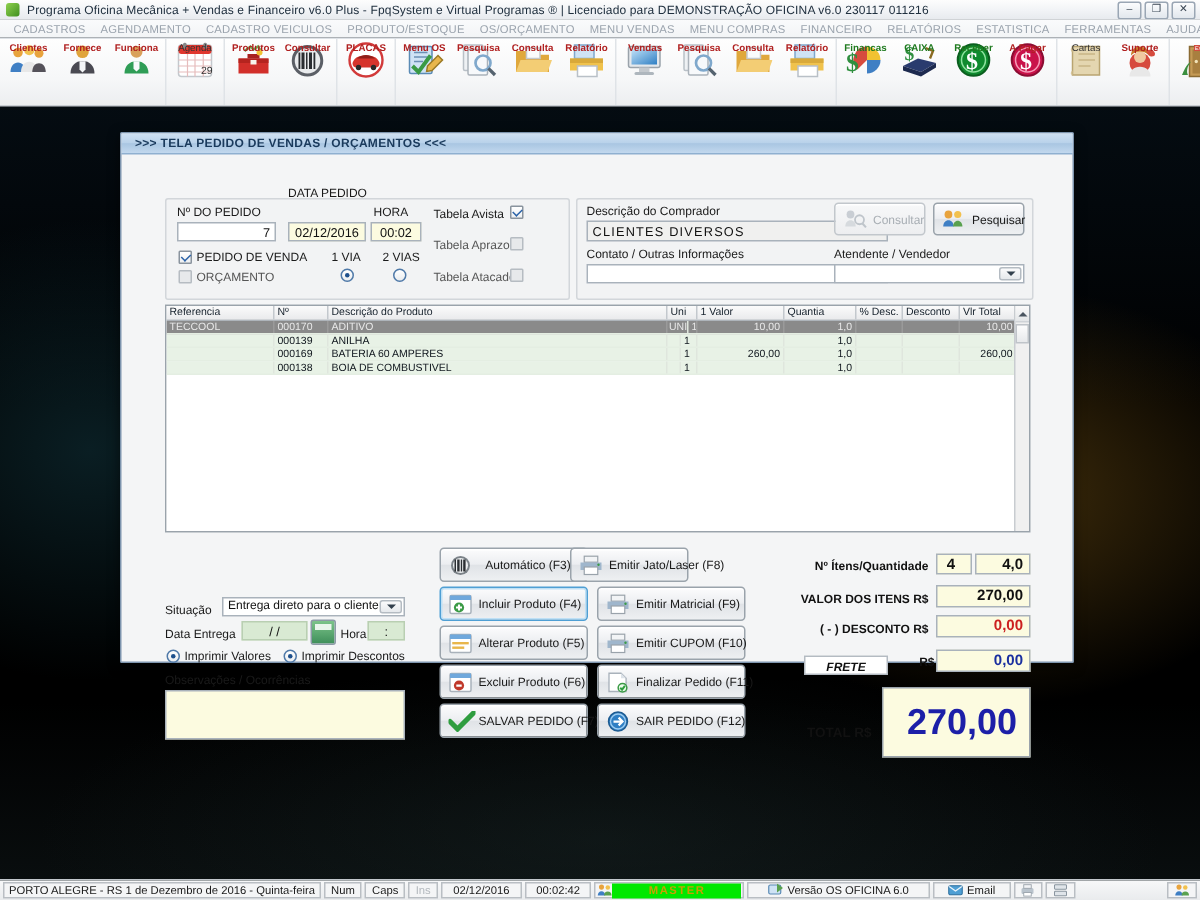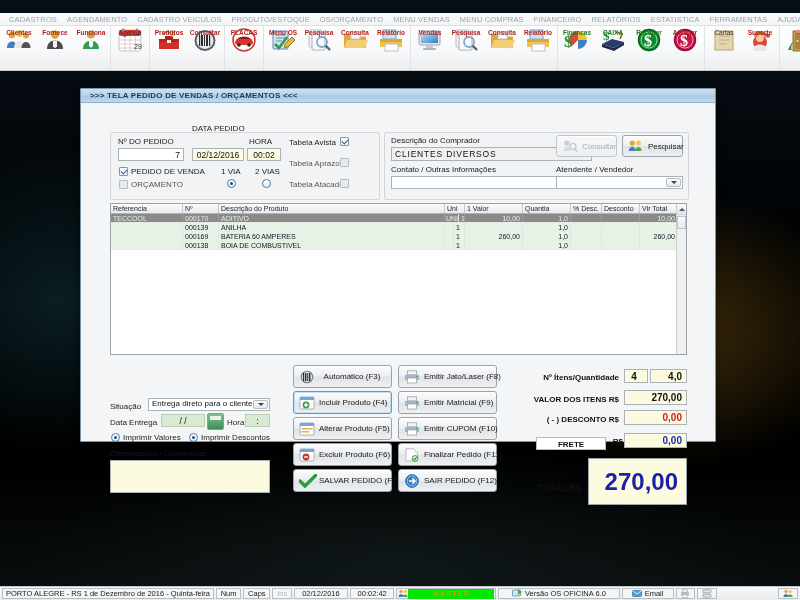--- a/index.html
+++ b/index.html
@@ -234,20 +234,29 @@
   }
   .miniic{width:10px;height:9px;flex:none;}
 </style>
 </head>
 <body>
 
 <div id="desktop"></div>
 
 <div id="app">
 
+  <div id="titlebar">
+    <div class="ticon"></div>
+    <div class="ttext">Programa Oficina Mecânica + Vendas e Financeiro v6.0 Plus - FpqSystem e Virtual Programas ® | Licenciado para  DEMONSTRAÇÃO OFICINA v6.0 230117 011216</div>
+    <div id="winbtns">
+      <div class="winbtn">–</div>
+      <div class="winbtn">❐</div>
+      <div class="winbtn">✕</div>
+    </div>
+  </div>
 
   <div id="menubar">
       <div class="menuitem">CADASTROS</div>
       <div class="menuitem">AGENDAMENTO</div>
       <div class="menuitem">CADASTRO VEICULOS</div>
       <div class="menuitem">PRODUTO/ESTOQUE</div>
       <div class="menuitem">OS/ORÇAMENTO</div>
       <div class="menuitem">MENU VENDAS</div>
       <div class="menuitem">MENU COMPRAS</div>
       <div class="menuitem">FINANCEIRO</div>
@@ -723,21 +732,21 @@
             <span class="bt">Excluir Produto  (F6)</span>
           </div>
           <div class="btn" style="left: 212px; top: 366px; width: 99px; height: 23px;">
             <span class="bi"><svg width="18" height="14" viewBox="0 0 18 14">
                 <path d="M1 7 L6 12 L17 1" stroke="#2f9d3f" stroke-width="3.4" fill="none" stroke-linecap="round"></path>
               </svg></span>
             <span class="bt">SALVAR PEDIDO (F7)</span>
           </div>
         </div>
       <div id="actions-right">
-          <div class="btn" style="left: 317px; top: 262px; width: 99px; height: 23px;">
+          <div class="btn" style="left: 299px; top: 262px; width: 79px; height: 23px;">
             <span class="bi"><svg width="16" height="14" viewBox="0 0 16 14">
                 <rect x="3.5" y="0.8" width="9" height="4" fill="#f2f4f6" stroke="#9aa3ab" stroke-width=".8"></rect>
                 <path d="M1 5h14v5H1z" fill="#9fb6cc"></path>
                 <rect x="3.5" y="8" width="9" height="5" fill="#fff" stroke="#9aa3ab" stroke-width=".8"></rect>
                 <circle cx="13" cy="6.5" r=".8" fill="#3a9a45"></circle>
               </svg></span>
             <span class="bt">Emitir Jato/Laser (F8)</span>
           </div>
           <div class="btn" style="left: 317px; top: 288px; width: 99px; height: 23px;">
             <span class="bi"><svg width="16" height="14" viewBox="0 0 16 14">
@@ -779,21 +788,21 @@
       <div class="tot-lbl" style="left:438px;top:270px;width:100px;">Nº Ítens/Quantidade</div>
       <div class="tot-fld c" style="left:543px;top:266px;width:24px;height:14px;justify-content:center;">4</div>
       <div class="tot-fld" style="left:569px;top:266px;width:37px;height:14px;">4,0</div>
 
       <div class="tot-lbl" style="left:423px;top:292px;width:115px;">VALOR DOS ITENS R$</div>
       <div class="tot-fld" style="left:543px;top:287px;width:63px;height:15px;">270,00</div>
 
       <div class="tot-lbl" style="left:438px;top:312px;width:100px;">( - ) DESCONTO R$</div>
       <div class="tot-fld red" style="left:543px;top:307px;width:63px;height:15px;">0,00</div>
 
-      <div class="tot-lbl" style="left:455px;top:334px;width:70px;text-align:center;background:#fff;border:1px solid #b4bbc2;line-height:13px;height:13px;box-sizing:border-box;">FRETE</div>
+      <div class="tot-lbl" style="left:455px;top:334px;width:56px;text-align:center;background:#fff;border:1px solid #b4bbc2;line-height:13px;height:13px;box-sizing:border-box;font-style:italic;">FRETE</div>
       <div class="tot-lbl" style="left:528px;top:334px;width:14px;">R$</div>
       <div class="tot-fld blu" style="left:543px;top:330px;width:63px;height:15px;">0,00</div>
 
       <div class="tot-lbl" style="left:440px;top:380px;width:60px;font-size:9px;">TOTAL R$</div>
       <div id="totalbox" style="left:507px;top:355px;width:99px;height:47px;">270,00</div>
 
     </div>
   </div>
 
   <div id="statusbar">

